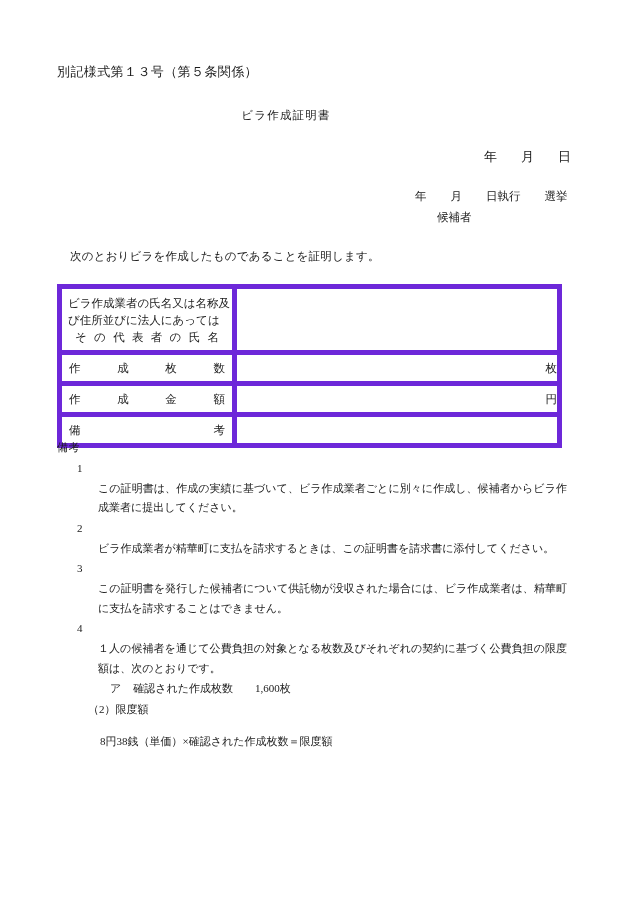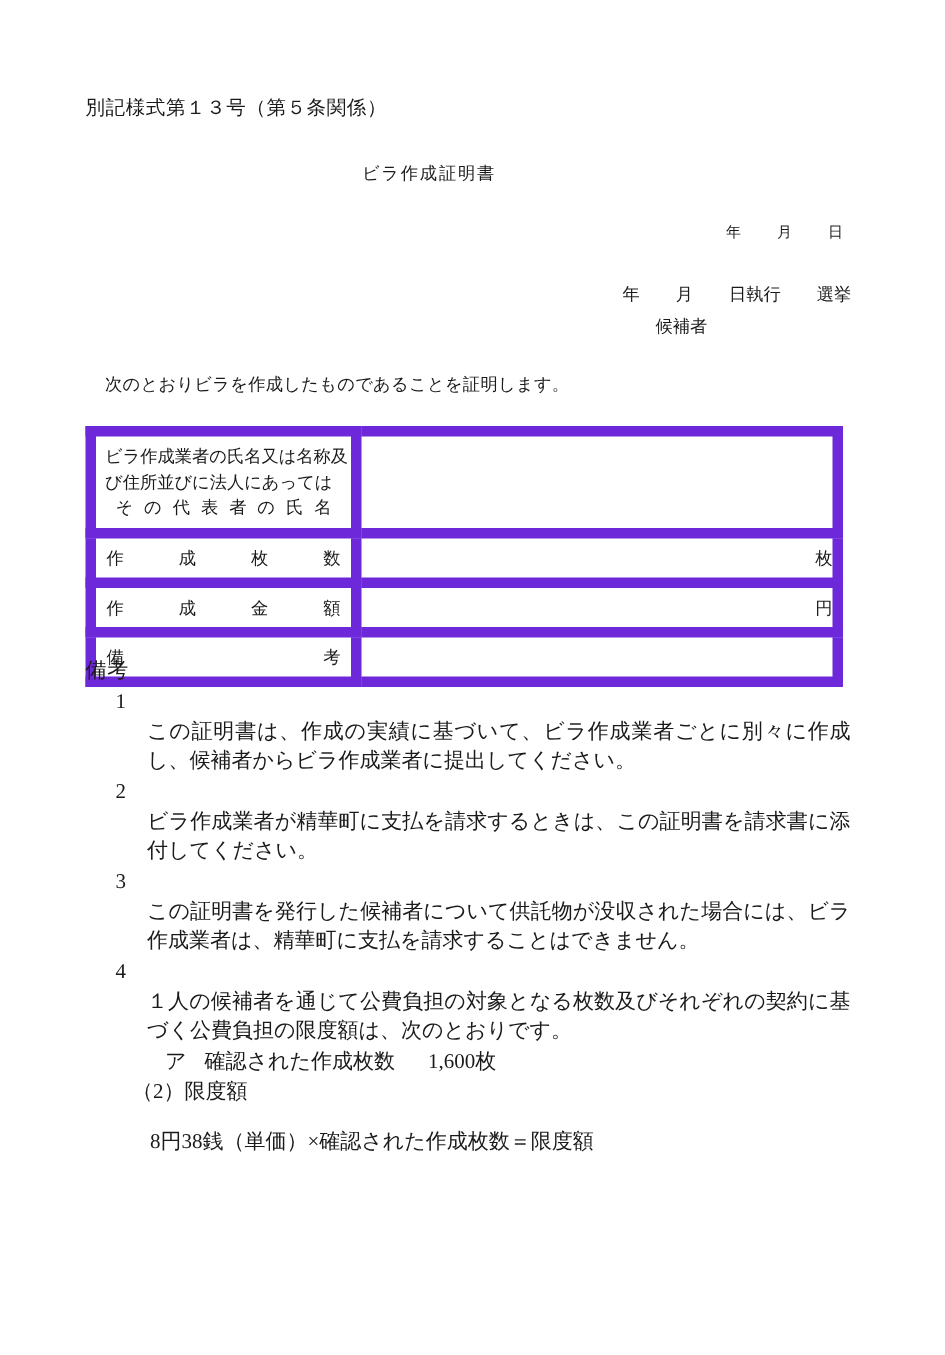--- a/index.html
+++ b/index.html
@@ -39,21 +39,21 @@
     letter-spacing: 1.2px;
     padding-left: 42px;
     box-sizing: border-box;
   }
 
   
   .date-line-1 {
     position: absolute;
     left: 484px;
     top: 148px;
-    font-size: 10px;
+    font-size: 13px;
     white-space: nowrap;
   }
   .date-line-2 {
     position: absolute;
     left: 415px;
     top: 189px;
     font-size: 11.5px;
     white-space: nowrap;
   }
   .candidate-line {
@@ -79,21 +79,21 @@
   .cert-table {
     position: absolute;
     left: 57px;
     top: 284px;
     width: 505px;
     border-collapse: collapse;
     table-layout: fixed;
     font-size: 11.5px;
   }
   .cert-table td {
-    border: 7px solid #6d28d9;
+    border: 5px solid #6d28d9;
     padding: 0;
     vertical-align: middle;
   }
   .col-label { width: 170px; }
   .row-tall td { height: 61px; }
   .row-short td { height: 26px; }
 
   .label-stack {
     padding: 4px 6px 3px 6px;
     line-height: 17px;
@@ -114,21 +114,21 @@
     text-align: right;
     padding-right: 8px;
   }
 
   
   .notes {
     position: absolute;
     left: 57px;
     top: 438px;
     width: 510px;
-    font-size: 14px;
+    font-size: 11px;
     line-height: 19.5px;
   }
   .notes-heading {
     letter-spacing: 0.5px;
   }
   .note-item {
     display: flex;
     margin-top: 1px;
   }
   .note-num {

